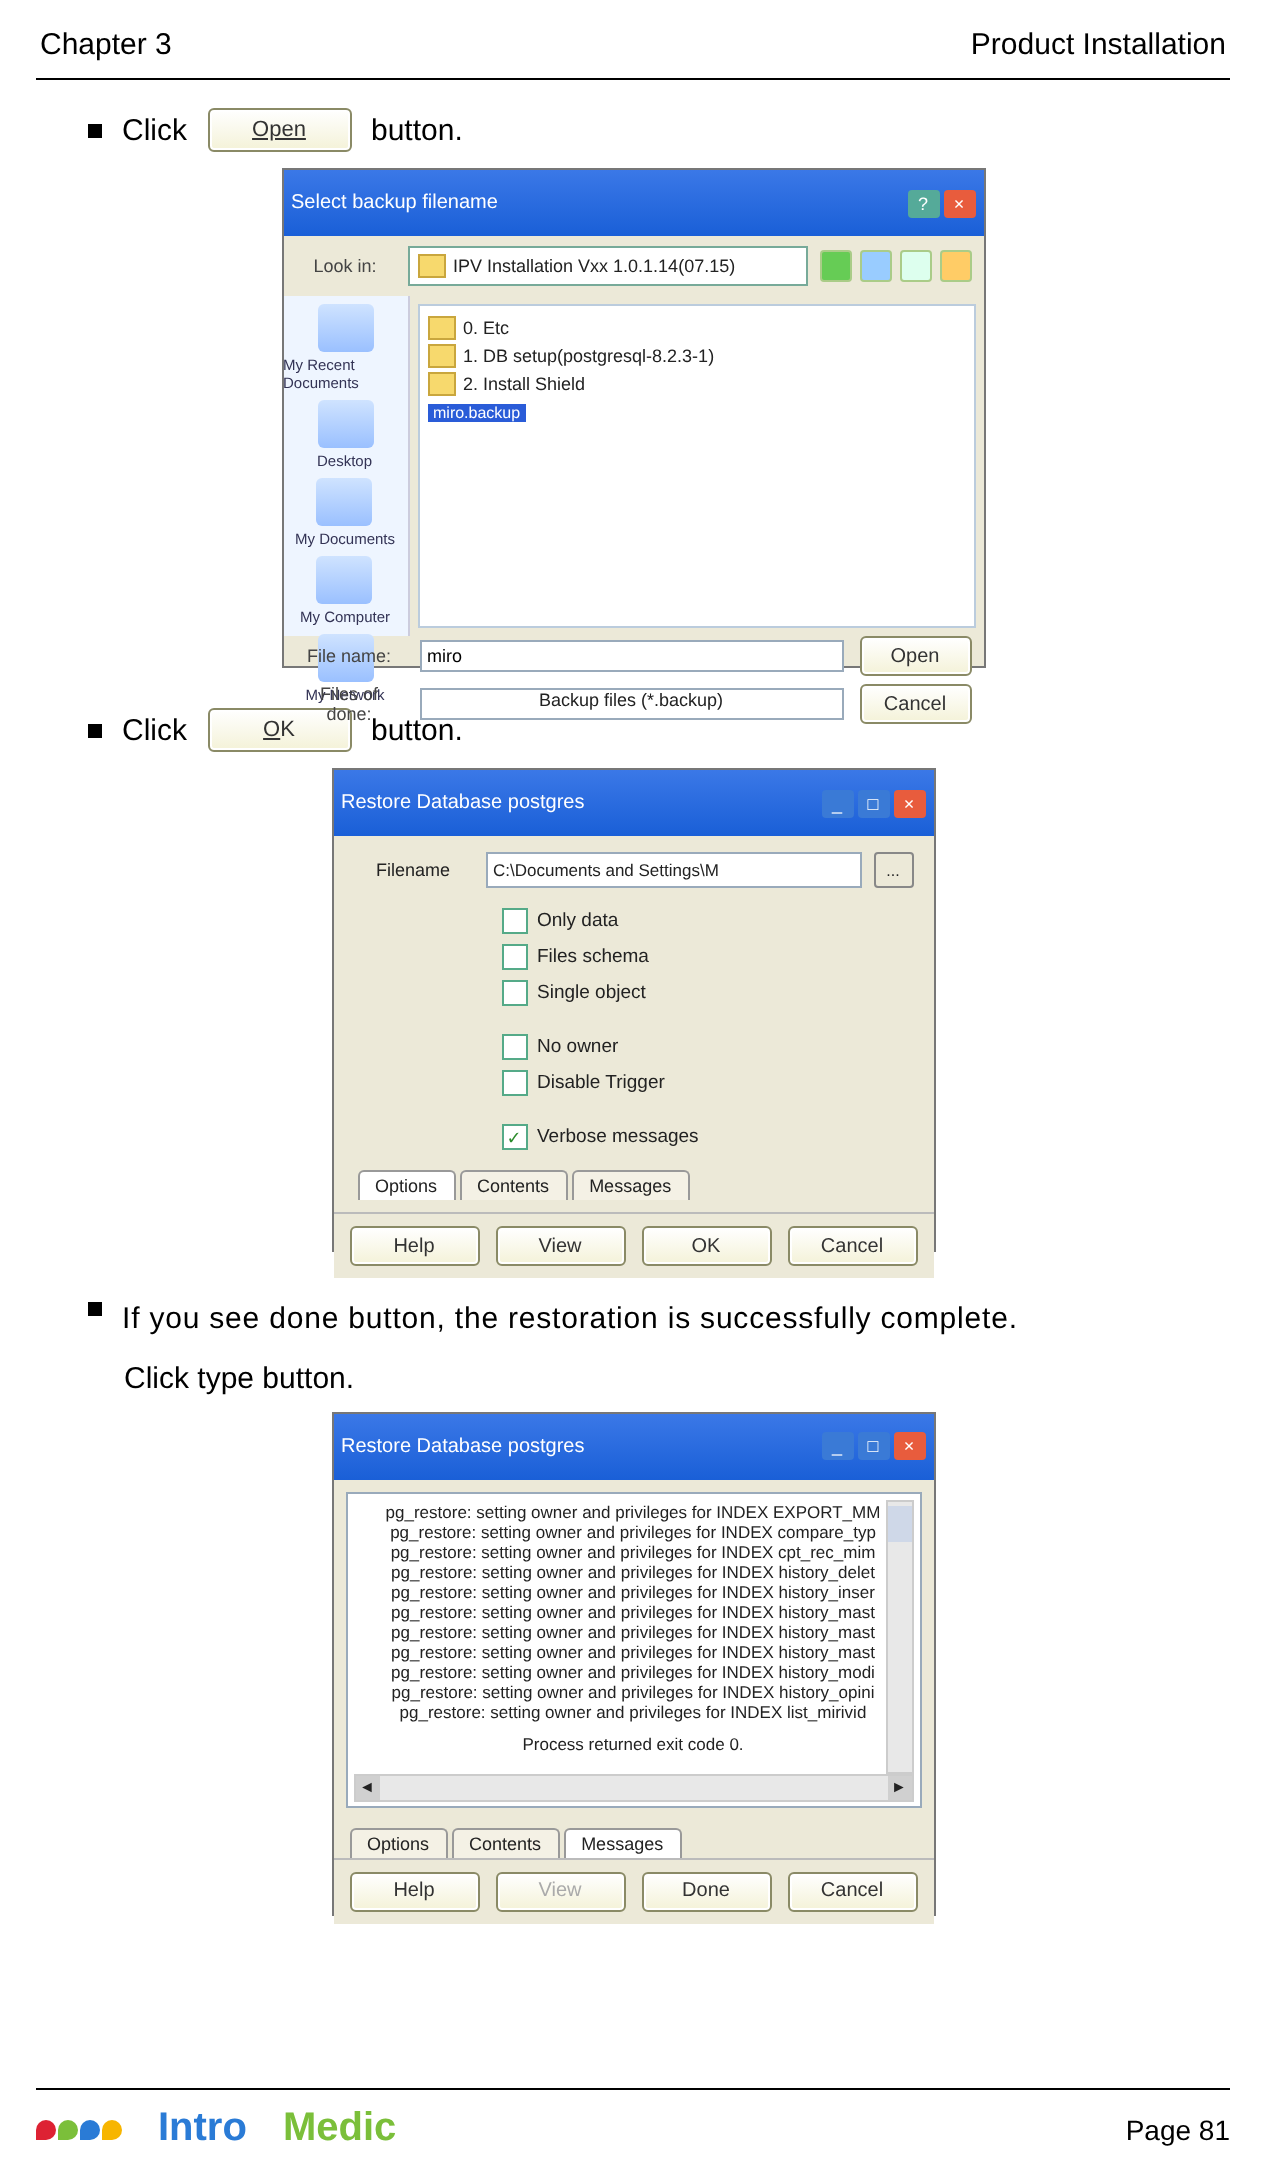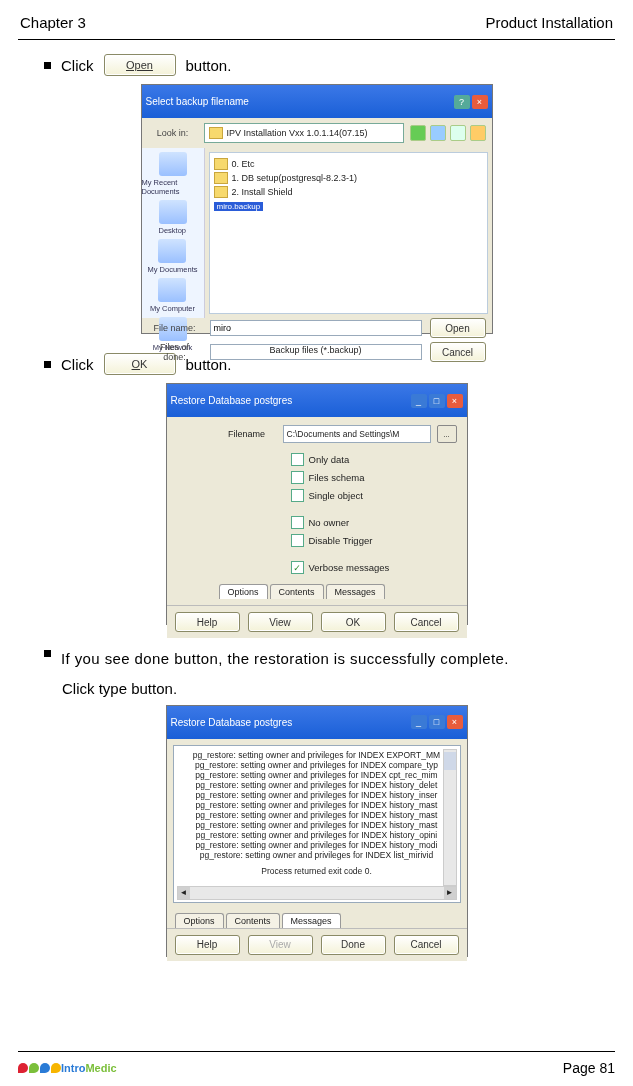--- a/index.html
+++ b/index.html
@@ -89,21 +89,21 @@
   .sel { background:#2a5cd8; color:#fff; padding:0 3px; font-size:8px; }
   .bottomrows { padding: 0 6px; display:flex; flex-direction:column; gap:4px;}
   .brow { display:flex; align-items:center; gap:8px;}
   .brow .blabel { width:54px; color:#444;}
   .brow input, .brow .combo { flex:1; height:16px; border:1px solid #9ab; background:#fff; font-size:9px; padding:0 3px; box-sizing:border-box;}
 
   
   .fig2, .fig3 { width: 300px; }
   .fig2 { height: 240px; }
   .fig3 { height: 250px; }
-  .f2-body { padding: 8px 10px 6px 10px; background:#ece9d8;margin-left:40px;}
+  .f2-body { padding: 8px 10px 6px 10px; background:#ece9d8;}
   .f-row { display:flex; align-items:center; gap:6px; margin-bottom:10px;}
   .f-row .lab { width:60px;}
   .f-row .tf { flex:1; height:16px; background:#fff; border:1px solid #9ab; font-size:8.5px; padding:0 3px; display:flex; align-items:center;}
   .brws { width:18px; height:16px; background:#ece9d8; border:1px solid #888; border-radius:2px; font-size:8px; display:flex; align-items:center; justify-content:center;}
   .opts { margin-left: 74px; display:flex; flex-direction:column; gap:5px;}
   .cb { display:flex; align-items:center; gap:5px; font-size:9.5px;}
   .box { width:11px; height:11px; border:1px solid #5a8; background:#fff; display:flex; align-items:center; justify-content:center; font-size:9px; color:#2b8b2b;}
   .tabs { display:flex; gap:2px; margin-top:10px; align-items:flex-end; padding-left:2px;}
   .tab { padding:2px 8px; border:1px solid #999; border-bottom:none; background:#f4f1e5; border-radius:3px 3px 0 0; font-size:9px;}
   .tab.active { background:#fff;}
@@ -113,21 +113,21 @@
   .msgpane { background:#fff; border:1px solid #9ab; height:148px; margin:6px; padding:4px; overflow:hidden; position:relative;}
   .msgpane .line { white-space: nowrap; font-size:8.5px; color:#222;}
   .msgpane .proc { margin-top:6px; font-size:8.5px;}
   .msgpane .scroll-h { position:absolute; bottom:2px; left:3px; right:3px; height:12px; background:#e8e8e8; border:1px solid #ccc; display:flex; justify-content:space-between;}
   .msgpane .scroll-h .arr { width:12px; background:#d0d0d0; display:flex; align-items:center; justify-content:center; font-size:8px;}
   .msgpane .scroll-v { position:absolute; top:3px; right:3px; bottom:16px; width:12px; background:#e8e8e8; border:1px solid #ccc;}
   .msgpane .thumb { width:100%; height:18px; background:#cfd8e8; margin-top:2px;}
 
   .footer { position:absolute; bottom:10px; left:18px; right:18px;}
   .footer-inner { display:flex; justify-content:space-between; align-items:center; font-size:14px; padding-top:4px;}
-  .logo { display:flex; align-items:center; gap:0; font-weight:bold; font-size:11px;}
+  .logo { display:flex; align-items:center; gap:18px; font-weight:bold; font-size:20px;}
   .petals { display:flex; gap:1px;}
   .petal { width:10px; height:10px; border-radius:50% 50% 50% 0; }
   .intro { color:#2a7bd6; }
   .medic { color:#7bbf3a; }
 </style>
 </head>
 <body>
 
 <div class="page">
   <div class="header">
@@ -296,22 +296,22 @@
       </div>
       <div class="msgpane">
         <div class="line">pg_restore: setting owner and privileges for INDEX EXPORT_MM</div>
         <div class="line">pg_restore: setting owner and privileges for INDEX compare_typ</div>
         <div class="line">pg_restore: setting owner and privileges for INDEX cpt_rec_mim</div>
         <div class="line">pg_restore: setting owner and privileges for INDEX history_delet</div>
         <div class="line">pg_restore: setting owner and privileges for INDEX history_inser</div>
         <div class="line">pg_restore: setting owner and privileges for INDEX history_mast</div>
         <div class="line">pg_restore: setting owner and privileges for INDEX history_mast</div>
         <div class="line">pg_restore: setting owner and privileges for INDEX history_mast</div>
+        <div class="line">pg_restore: setting owner and privileges for INDEX history_modi</div>
         <div class="line">pg_restore: setting owner and privileges for INDEX history_opini</div>
-        <div class="line">pg_restore: setting owner and privileges for INDEX history_modi</div>
         <div class="line">pg_restore: setting owner and privileges for INDEX list_mirivid</div>
         <div class="proc">Process returned exit code 0.</div>
         <div class="scroll-v">
             <div class="thumb"></div>
           </div>
         <div class="scroll-h">
             <span class="arr">◄</span>
             <span class="arr">►</span>
           </div>
       </div>

